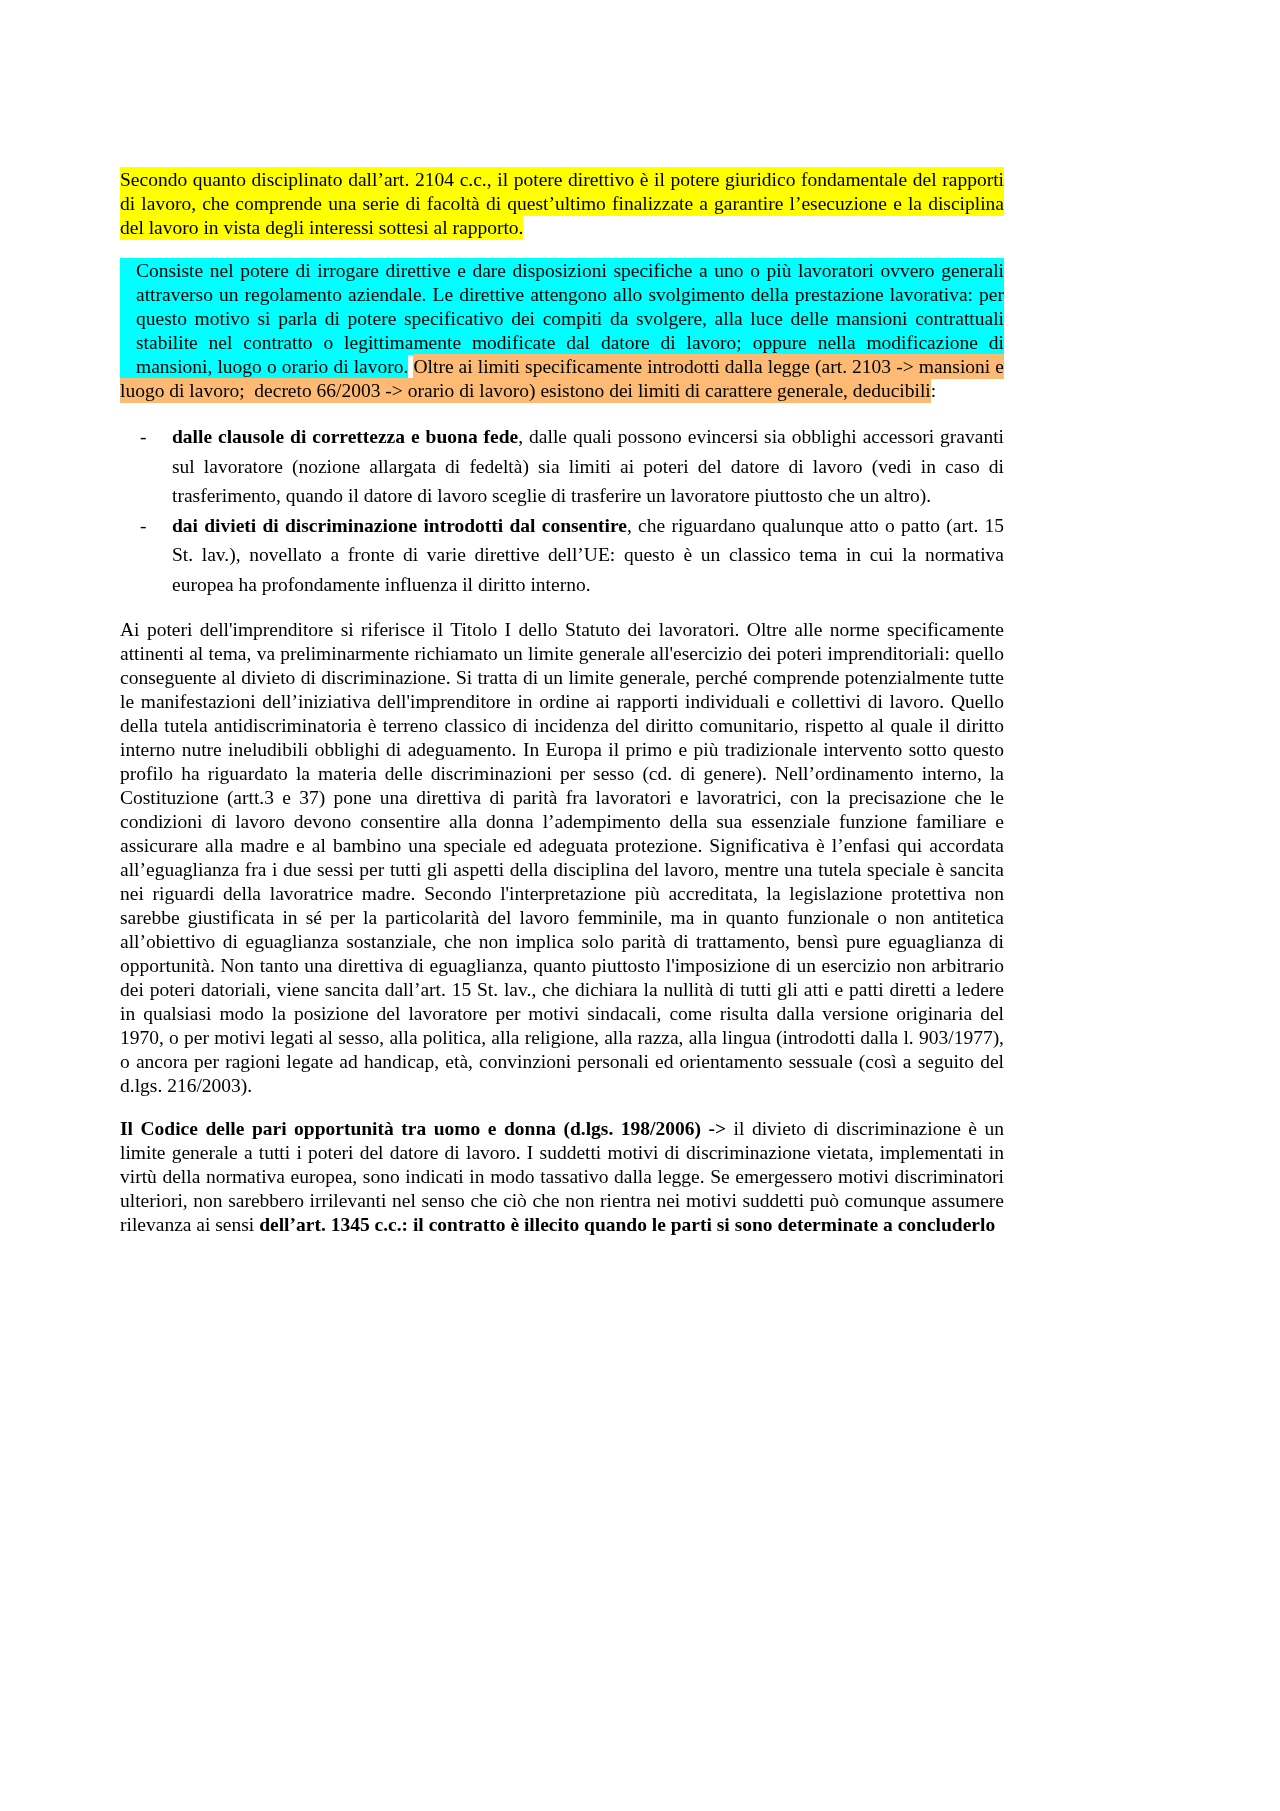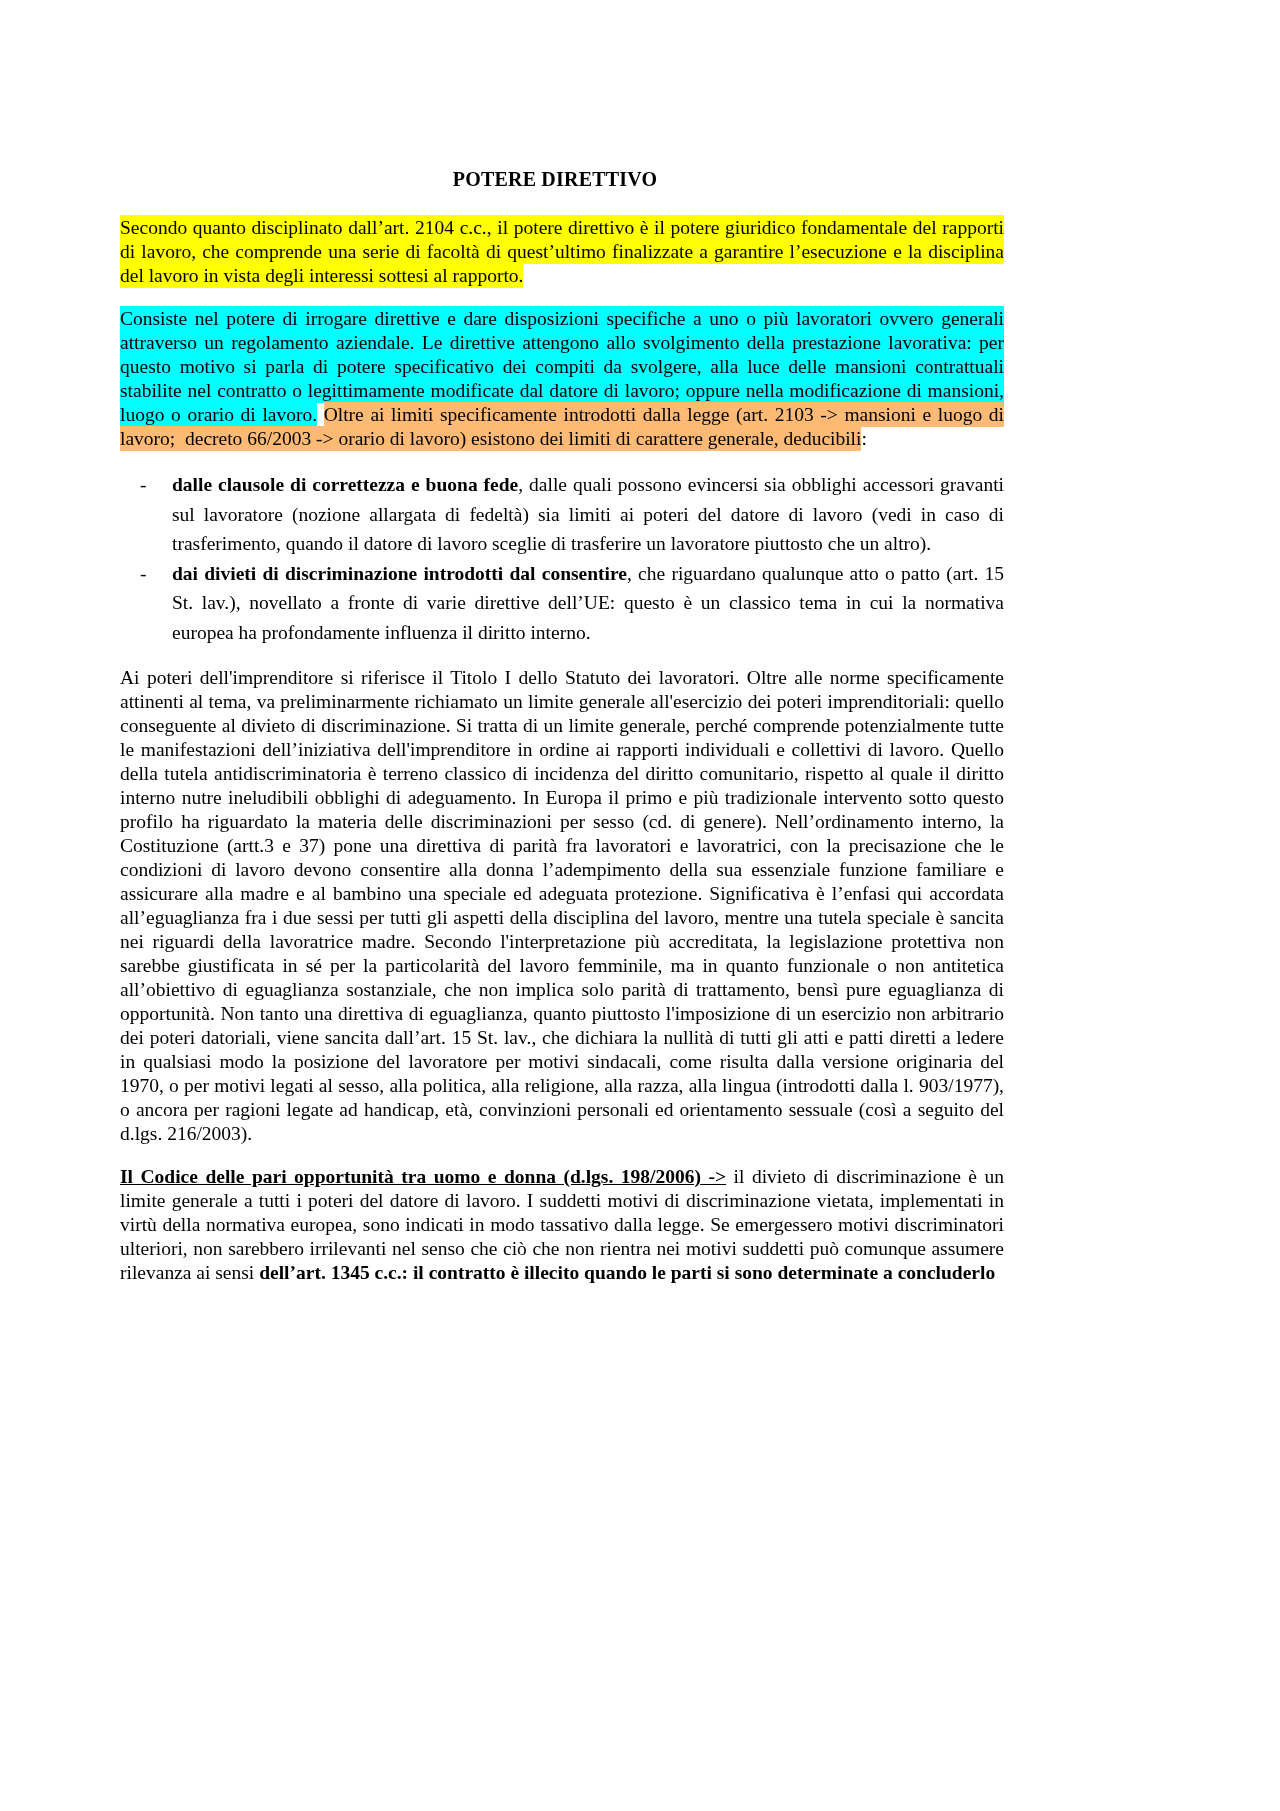--- a/index.html
+++ b/index.html
@@ -33,24 +33,24 @@
     line-height: 24px;
     text-align: justify;
     text-justify: inter-word;
   }
   .hl {
     padding: 2px 0;
     box-decoration-break: clone;
     -webkit-box-decoration-break: clone;
   }
   .hl-y { background: #ffff00; }
-  .hl-c { background: #00ffff; }
+  .hl-c { background: #00ffff; padding-left: 16px; }
   .hl-m { background: #fdba74; }
   .b  { font-weight: bold; }
-  .bu { font-weight: bold; text-decoration: underline; }
+  .bu { font-weight: bold; }
   ul.dash {
     list-style: none;
     margin: 8px 0 19px 0;
     padding: 0;
   }
   ul.dash li {
     position: relative;
     padding-left: 66px;
     font-size: 19.5px;
     line-height: 29.5px;
@@ -62,21 +62,20 @@
     position: absolute;
     left: 34px;
     top: 0;
   }
 </style>
 </head>
 <body>
 
 <div class="page">
 
-  <h1 class="doc-title">POTERE DIRETTIVO</h1>
 
   <p class="para"><span class="hl hl-y">Secondo quanto disciplinato dall’art. 2104 c.c., il potere direttivo è il potere giuridico fondamentale del rapporti di lavoro, che comprende una serie di facoltà di quest’ultimo finalizzate a garantire l’esecuzione e la disciplina del lavoro in vista degli interessi sottesi al rapporto.</span></p>
 
   <p class="para"><span class="hl hl-c">Consiste nel potere di irrogare direttive e dare disposizioni specifiche a uno o più lavoratori ovvero generali attraverso un regolamento aziendale. Le direttive attengono allo svolgimento della prestazione lavorativa: per questo motivo si parla di potere specificativo dei compiti da svolgere, alla luce delle mansioni contrattuali stabilite nel contratto o legittimamente modificate dal datore di lavoro; oppure nella modificazione di mansioni, luogo o orario di lavoro.</span><span> </span><span class="hl hl-m">Oltre ai limiti specificamente introdotti dalla legge (art. 2103 -&gt; mansioni e luogo di lavoro;&nbsp; decreto 66/2003 -&gt; orario di lavoro) esistono dei limiti di carattere generale, deducibili</span><span>:</span></p>
 
   <ul class="dash">
     <li><span class="b">dalle clausole di correttezza e buona fede</span><span>, dalle quali possono evincersi sia obblighi accessori gravanti sul lavoratore (nozione allargata di fedeltà) sia limiti ai poteri del datore di lavoro (vedi in caso di trasferimento, quando il datore di lavoro sceglie di trasferire un lavoratore piuttosto che un altro).</span></li>
     <li><span class="b">dai divieti di discriminazione introdotti dal consentire</span><span>, che riguardano qualunque atto o patto (art. 15 St. lav.), novellato a fronte di varie direttive dell’UE: questo è un classico tema in cui la normativa europea ha profondamente influenza il diritto interno.</span></li>
   </ul>
 

